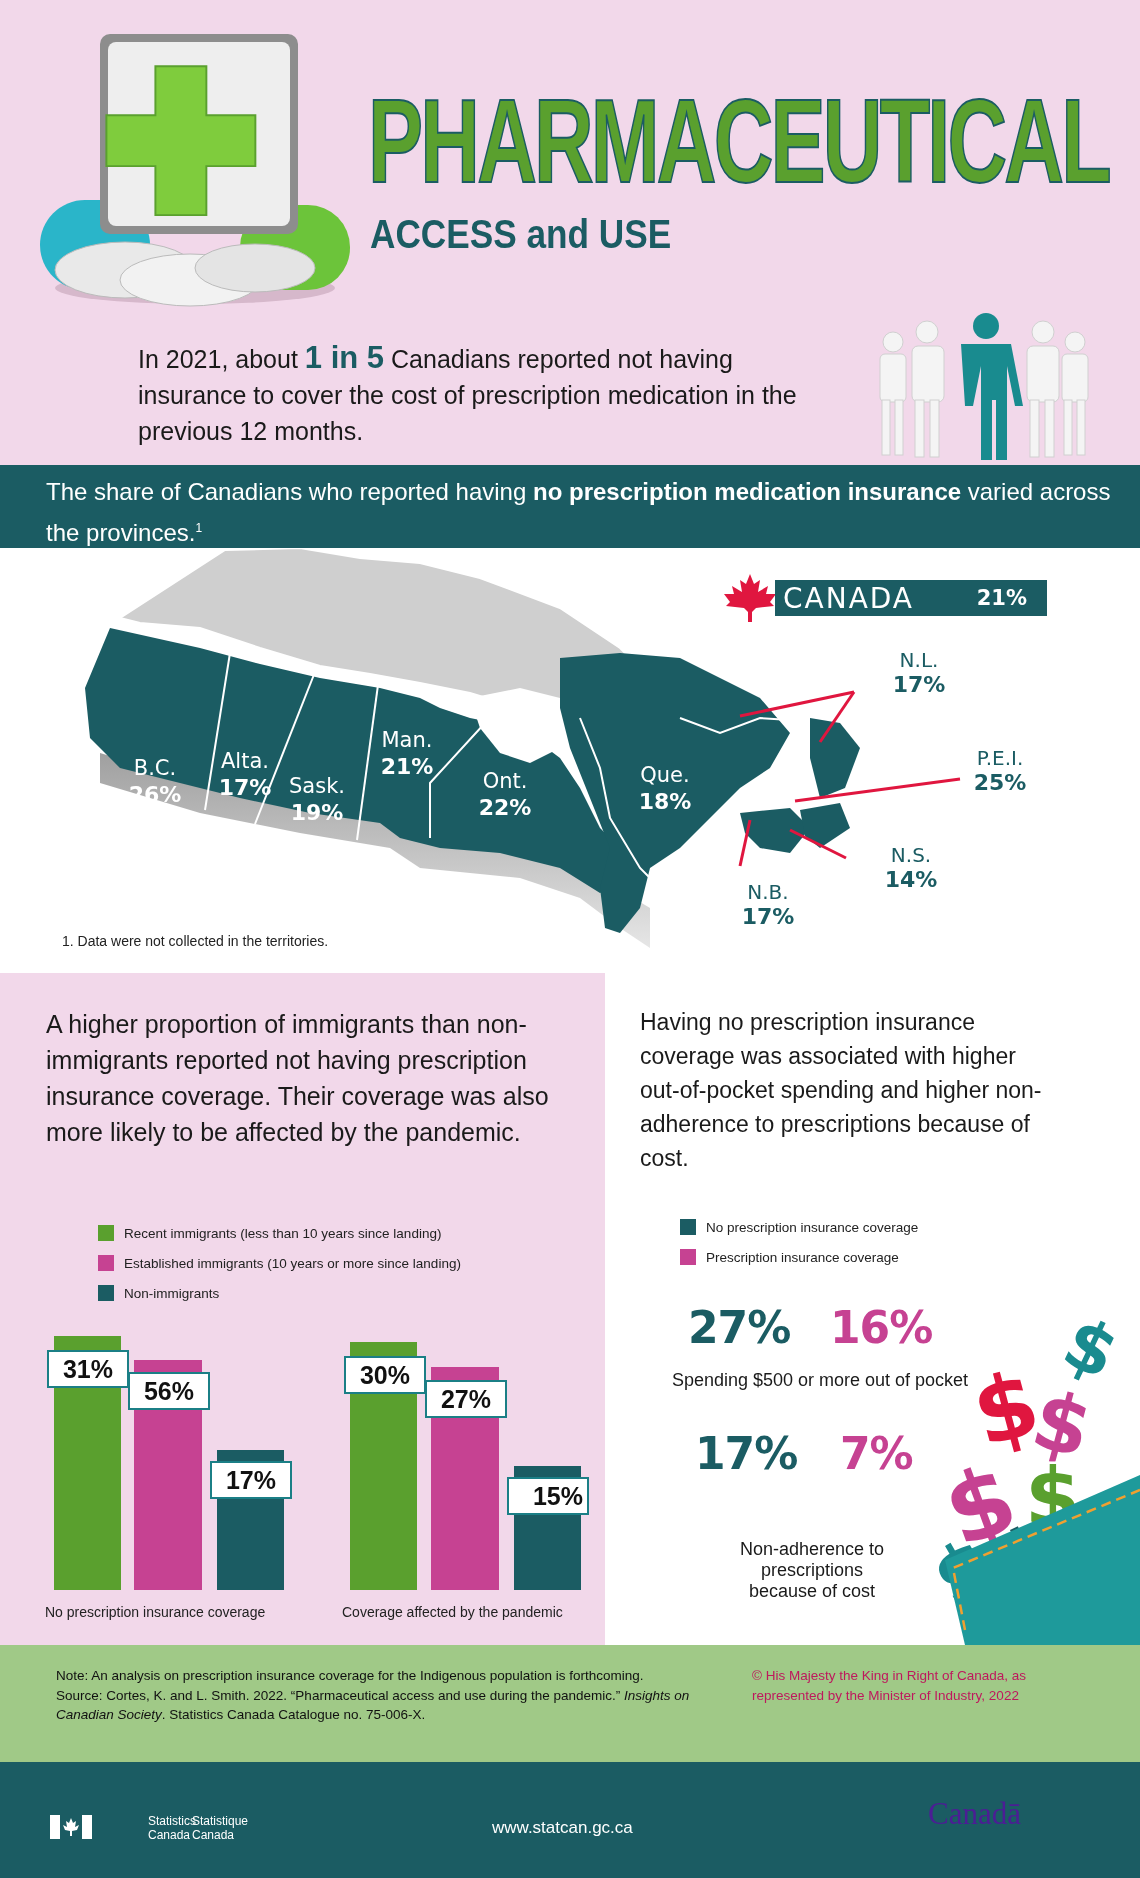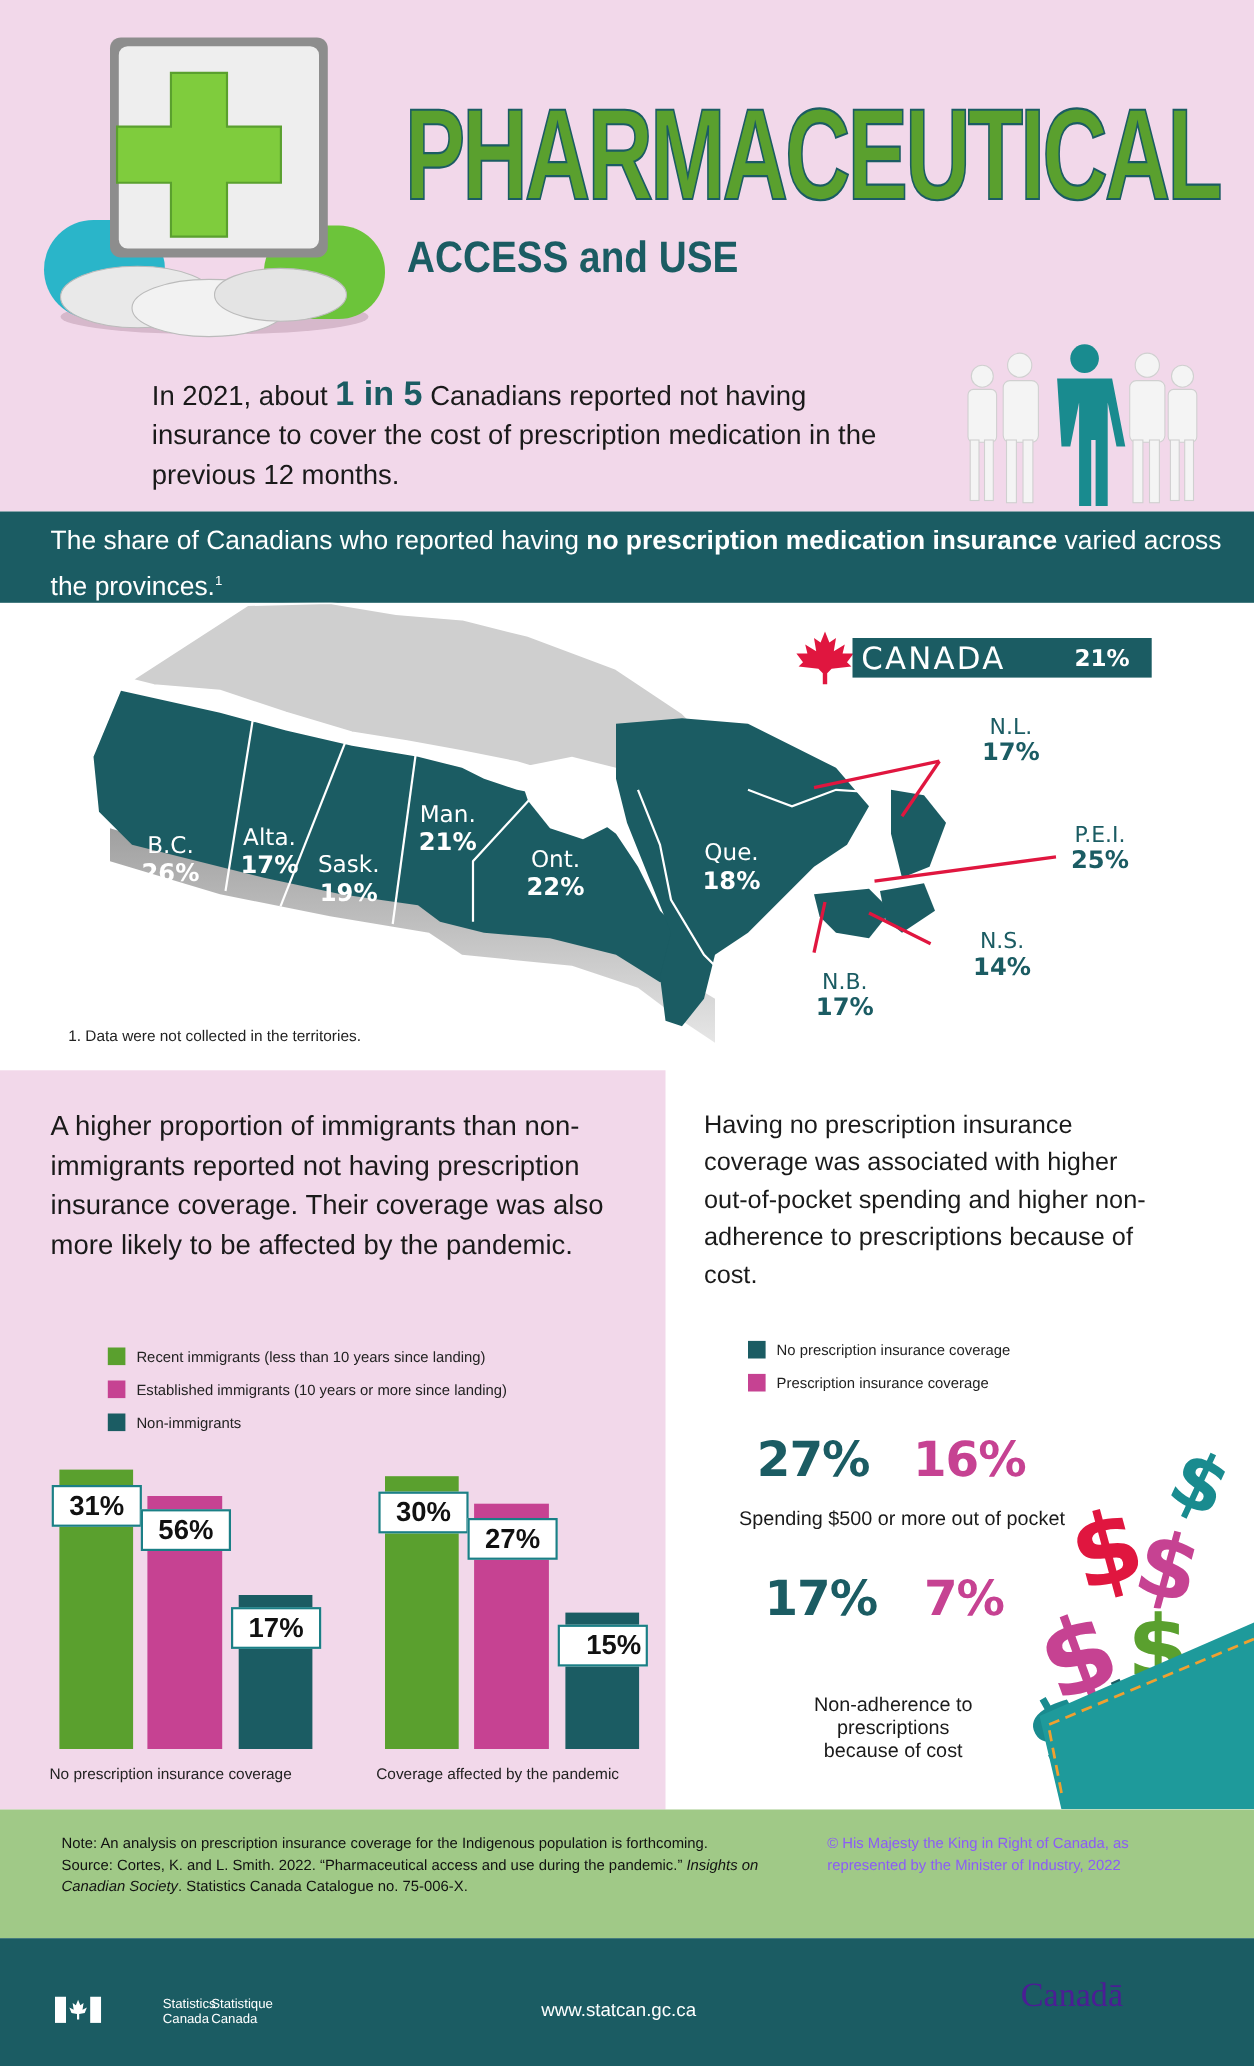--- a/index.html
+++ b/index.html
@@ -37,21 +37,21 @@
   .bar { position: absolute; }
   .bar-val { position: absolute; background: #fff; border: 2px solid #1b7f86; font-weight: bold; font-size: 25px; color: #111; display: flex; align-items: center; justify-content: center; font-family: "Liberation Sans", sans-serif; }
   .grp-label { position: absolute; font-size: 14px; color: #222; font-family: "Liberation Sans", sans-serif; white-space: nowrap; }
   
   #right-head { left: 640px; top: 1005px; width: 420px; font-size: 23px; line-height: 34px; color: #1a1a1a; font-family: "Liberation Sans", sans-serif; }
   .big-stat { font-size: 44px; font-weight: bold; font-family: "DejaVu Sans", sans-serif; letter-spacing: -1px; }
   .stat-cap { font-size: 18px; color: #1a1a1a; text-align: center; font-family: "Liberation Sans", sans-serif; line-height: 21px; }
   
   #notes { left: 0; top: 1645px; width: 1140px; height: 117px; background: #a0c987; }
   #note-text { left: 56px; top: 1666px; width: 650px; font-size: 13.5px; line-height: 19.5px; color: #111; font-family: "Liberation Sans", sans-serif; }
-  #copy-text { left: 752px; top: 1666px; width: 330px; font-size: 13.5px; line-height: 19.5px; color: #8b5cf6; font-family: "Liberation Sans", sans-serif; }
+  #copy-text { left: 752px; top: 1666px; width: 330px; font-size: 13.5px; line-height: 19.5px; color: #be185d; font-family: "Liberation Sans", sans-serif; }
   
   #footer { left: 0; top: 1762px; width: 1140px; height: 116px; }
   #url { left: 492px; top: 1818px; font-size: 17px; color: #fff; font-family: "Liberation Sans", sans-serif; }
   .sc-word { color: #fff; font-size: 12px; line-height: 14px; font-family: "Liberation Sans", sans-serif; }
   #wordmark { left: 928px; top: 1796px; font-family: "Liberation Serif", serif; font-size: 31px; color: #4c1d95; }
 </style>
 </head>
 <body>
 
 <div id="hero" class="abs pink"></div>

